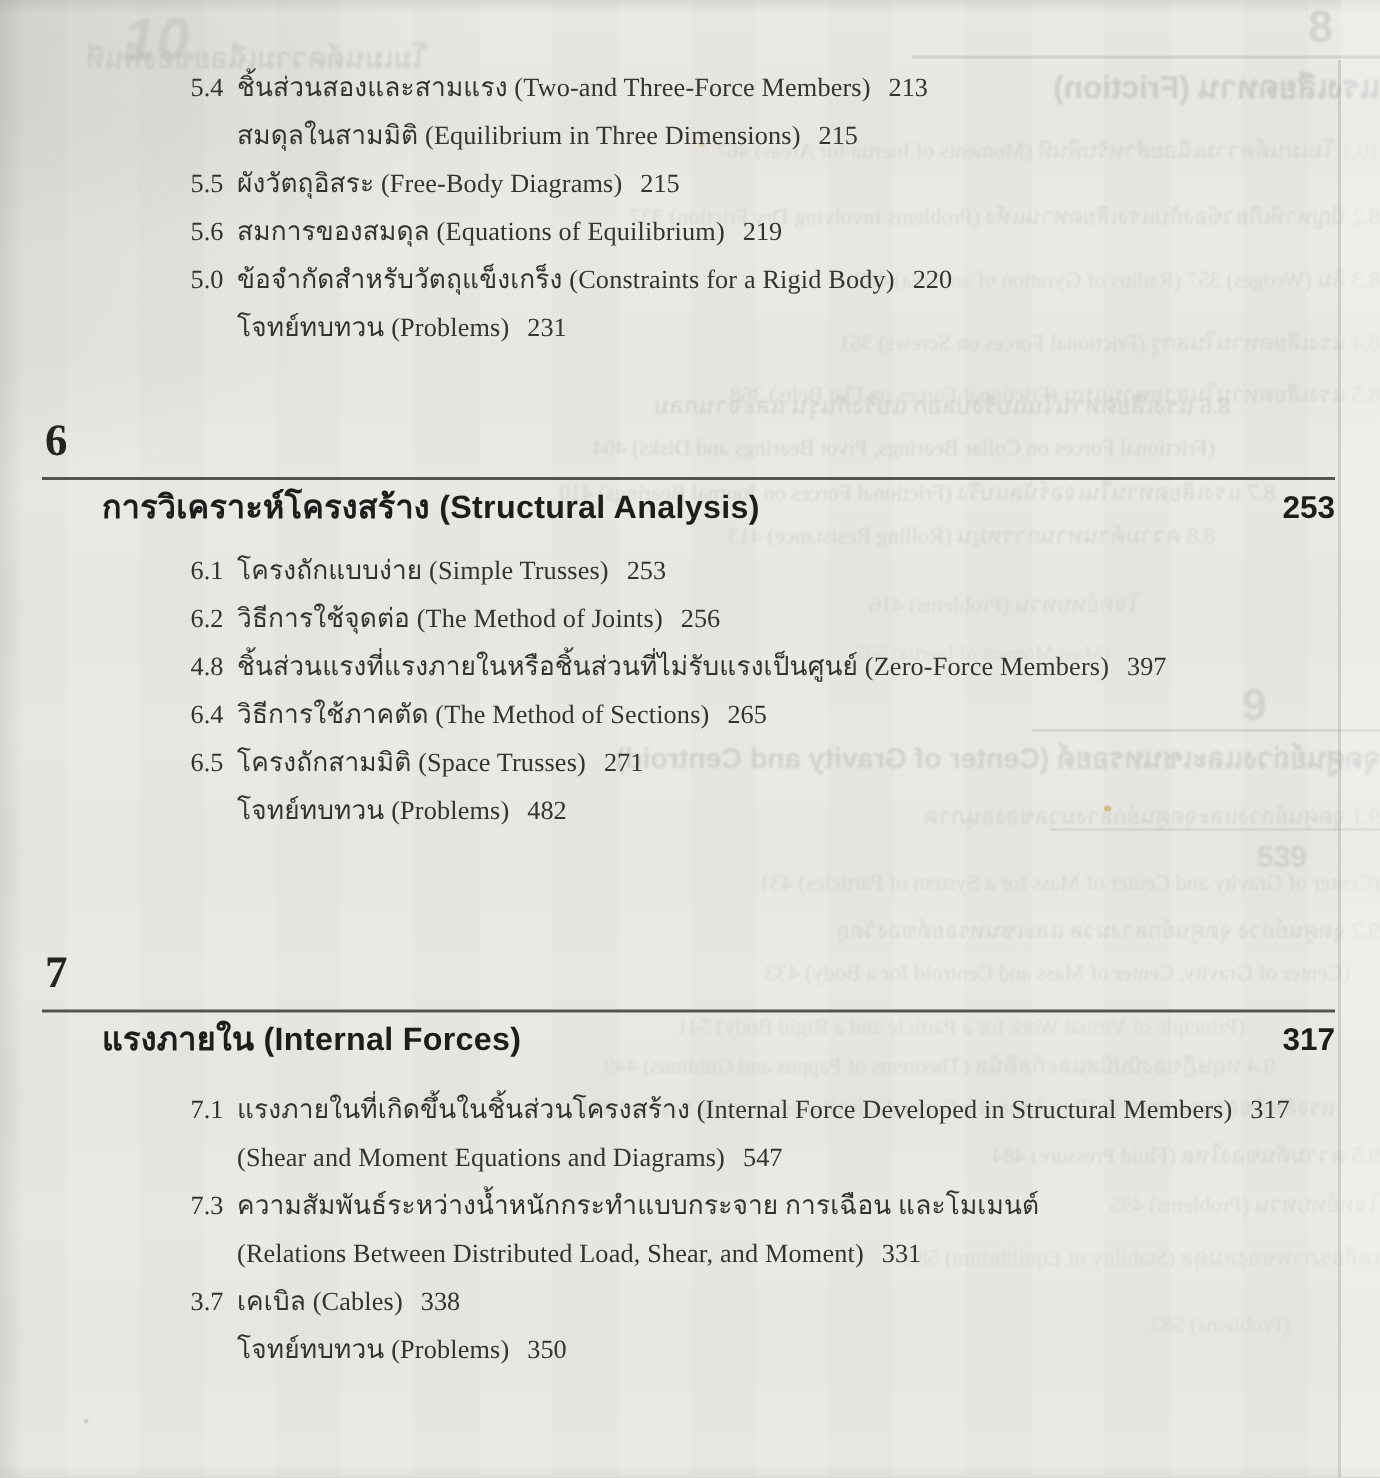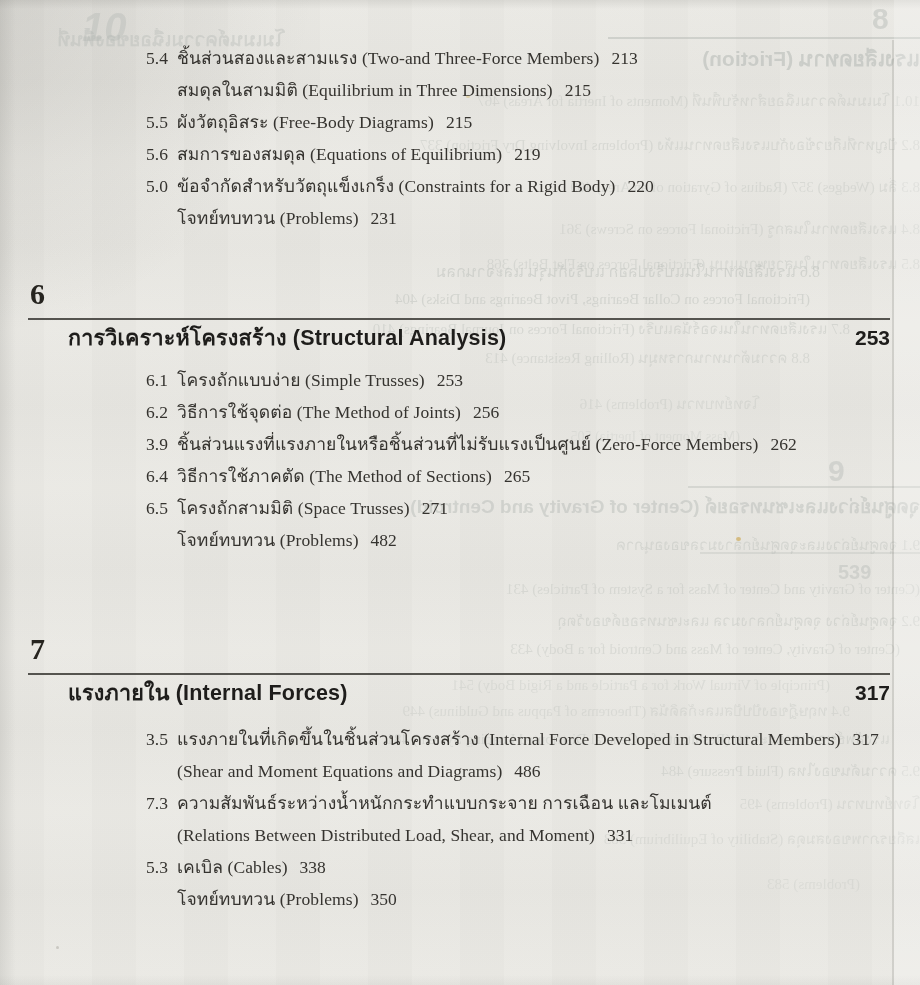--- a/index.html
+++ b/index.html
@@ -30,21 +30,21 @@
   .chapter-title-row{
     display:flex; justify-content:space-between; align-items:baseline;
     margin:6px 30px 0 28px;
     font-family:"Liberation Sans","DejaVu Sans",sans-serif; font-weight:700; color:#1e1d1b;
   }
   .chapter-title{font-size:21.5px; line-height:25px; letter-spacing:0.2px;margin-left:40px;}
   .chapter-page{font-size:21px;}
   .toc-items{margin-top:13px;}
   .sec-0 .toc-items{margin-top:0;}
   .sec-2 .toc-items{margin-top:17px;}
-  .toc-line{height:32px; line-height:32px; padding-left:127px; font-size:17.5px; white-space:nowrap; color:#35332f;margin-left:19px;}
+  .toc-line{height:32px; line-height:32px; padding-left:127px; font-size:17.5px; white-space:nowrap; color:#35332f;}
   .toc-num{display:inline-block; width:31px;}
   .toc-label{letter-spacing:0.1px;}
   .toc-page{margin-left:12px;}
   
   .bleed-layer{position:absolute; inset:0; z-index:1;}
   .bleed{
     position:absolute; color:#b3b8b3; white-space:nowrap; overflow:hidden;
     font-family:"Liberation Serif","DejaVu Serif",serif; line-height:1.25;
     filter:blur(0.6px); pointer-events:none;
   }
@@ -143,21 +143,21 @@
       </div>
     </div>
     <div class="toc-items">
             <div class="toc-line">
     <span class="toc-num">6.1</span><span class="toc-label">โครงถักแบบง่าย (Simple Trusses)</span><span class="toc-page">253</span>
   </div>
             <div class="toc-line">
     <span class="toc-num">6.2</span><span class="toc-label">วิธีการใช้จุดต่อ (The Method of Joints)</span><span class="toc-page">256</span>
   </div>
             <div class="toc-line">
-    <span class="toc-num">3.9</span><span class="toc-label">ชิ้นส่วนแรงที่แรงภายในหรือชิ้นส่วนที่ไม่รับแรงเป็นศูนย์ (Zero-Force Members)</span><span class="toc-page">262</span>
+    <span class="toc-num">4.8</span><span class="toc-label">ชิ้นส่วนแรงที่แรงภายในหรือชิ้นส่วนที่ไม่รับแรงเป็นศูนย์ (Zero-Force Members)</span><span class="toc-page">397</span>
   </div>
             <div class="toc-line">
     <span class="toc-num">6.4</span><span class="toc-label">วิธีการใช้ภาคตัด (The Method of Sections)</span><span class="toc-page">265</span>
   </div>
             <div class="toc-line">
     <span class="toc-num">6.5</span><span class="toc-label">โครงถักสามมิติ (Space Trusses)</span><span class="toc-page">271</span>
   </div>
             <div class="toc-line">
     <span class="toc-num"></span><span class="toc-label">โจทย์ทบทวน (Problems)</span><span class="toc-page">482</span>
   </div>
@@ -167,33 +167,33 @@
     <div>
       <div class="chapter-num">7</div>
       <div class="chapter-rule"></div>
       <div class="chapter-title-row">
         <span class="chapter-title">แรงภายใน (Internal Forces)</span>
         <span class="chapter-page">317</span>
       </div>
     </div>
     <div class="toc-items">
             <div class="toc-line">
-    <span class="toc-num">3.5</span><span class="toc-label">แรงภายในที่เกิดขึ้นในชิ้นส่วนโครงสร้าง (Internal Force Developed in Structural Members)</span><span class="toc-page">317</span>
-  </div>
-            <div class="toc-line">
-    <span class="toc-num"></span><span class="toc-label">(Shear and Moment Equations and Diagrams)</span><span class="toc-page">486</span>
+    <span class="toc-num">7.1</span><span class="toc-label">แรงภายในที่เกิดขึ้นในชิ้นส่วนโครงสร้าง (Internal Force Developed in Structural Members)</span><span class="toc-page">317</span>
+  </div>
+            <div class="toc-line">
+    <span class="toc-num"></span><span class="toc-label">(Shear and Moment Equations and Diagrams)</span><span class="toc-page">547</span>
   </div>
             <div class="toc-line">
     <span class="toc-num">7.3</span><span class="toc-label">ความสัมพันธ์ระหว่างน้ำหนักกระทำแบบกระจาย การเฉือน และโมเมนต์</span><span class="toc-page"></span>
   </div>
             <div class="toc-line">
     <span class="toc-num"></span><span class="toc-label">(Relations Between Distributed Load, Shear, and Moment)</span><span class="toc-page">331</span>
   </div>
             <div class="toc-line">
-    <span class="toc-num">5.3</span><span class="toc-label">เคเบิล (Cables)</span><span class="toc-page">338</span>
+    <span class="toc-num">3.7</span><span class="toc-label">เคเบิล (Cables)</span><span class="toc-page">338</span>
   </div>
             <div class="toc-line">
     <span class="toc-num"></span><span class="toc-label">โจทย์ทบทวน (Problems)</span><span class="toc-page">350</span>
   </div>
           </div>
   </div>
       </div>
   </div>
 
 </div>

